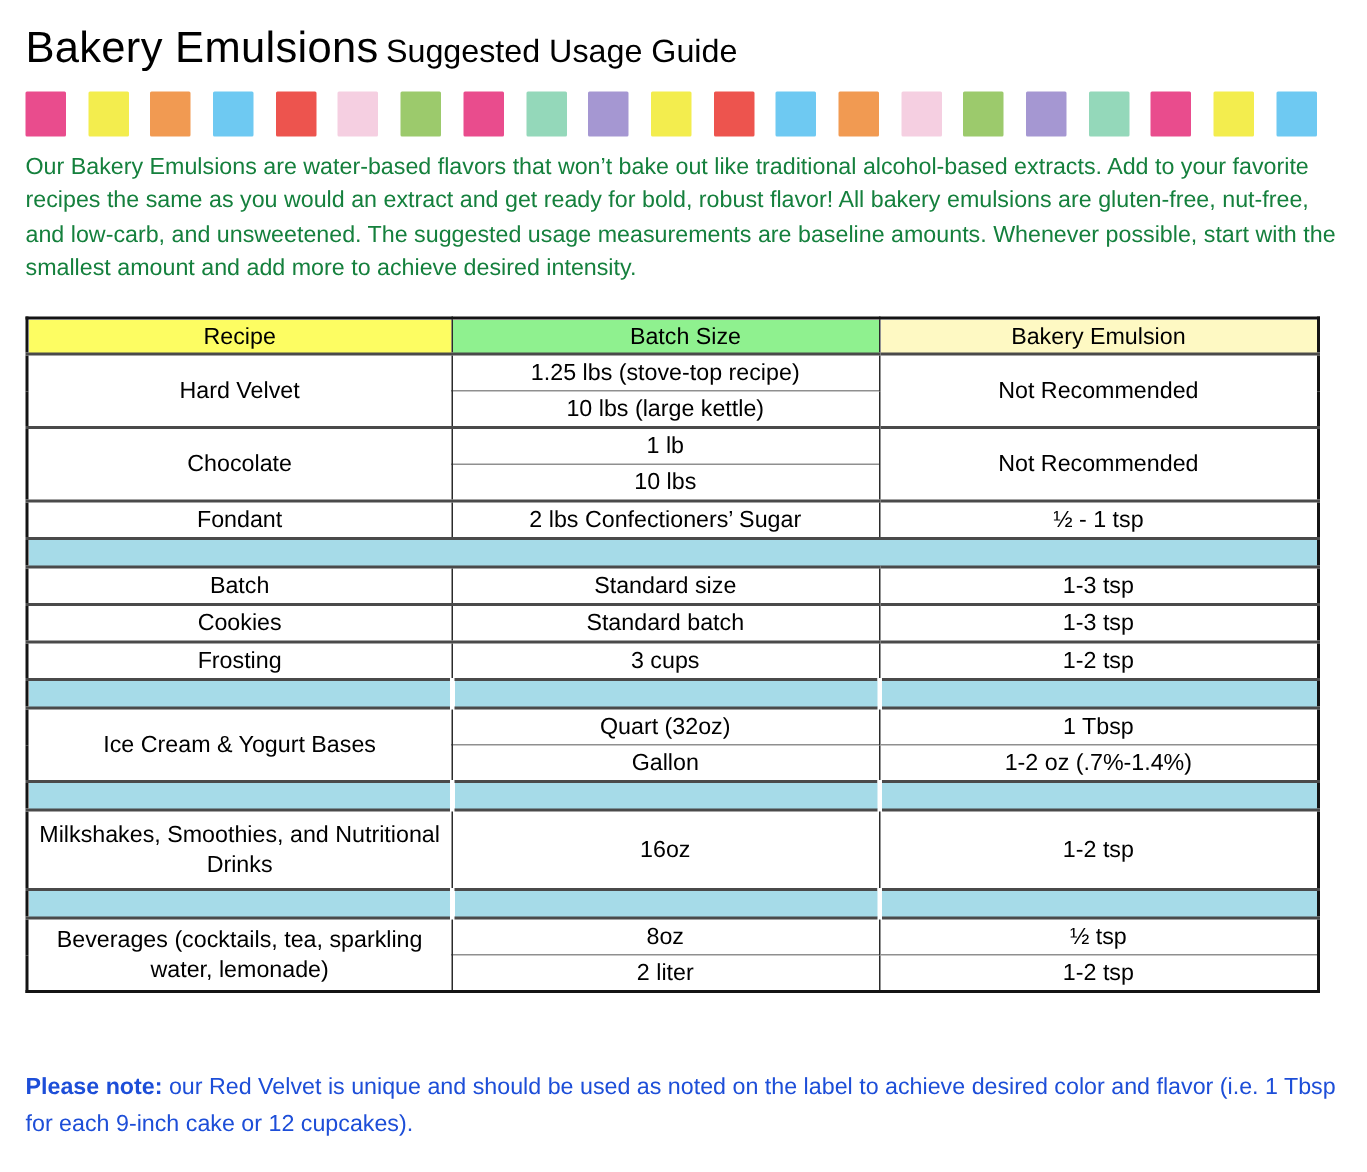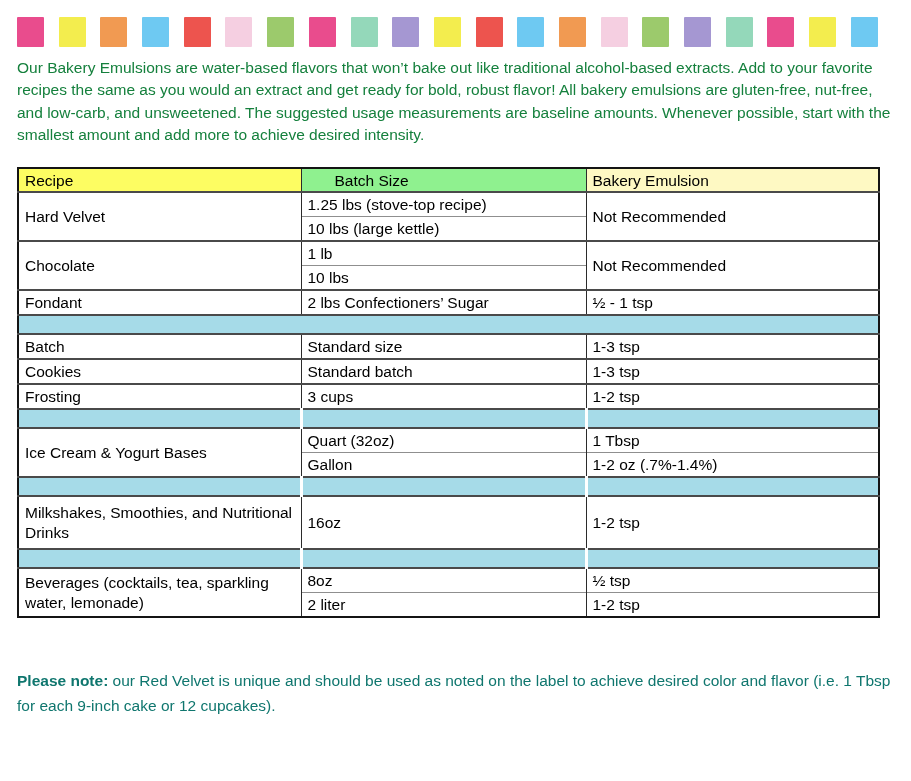--- a/index.html
+++ b/index.html
@@ -28,47 +28,48 @@
     font-size: 15.5px; line-height: 22.3px; color: #15803d;
   }
 
   
   .usage-table {
     margin-top: 21px; border-collapse: collapse; table-layout: fixed;
     width: 861px; border: 2.5px solid #141414;
   }
   .usage-table td {
     border-left: 1.5px solid #2b2b2b; border-right: 1.5px solid #2b2b2b;
-    font-size: 15.5px; text-align: left; vertical-align: middle;
+    font-size: 15.5px; text-align: center; vertical-align: middle;
     padding: 0 6px; height: 23px; line-height: 1.25; overflow: hidden;
   }
   .col-recipe { width: 283px; } .col-batch { width: 285px; } .col-emulsion { width: 293px; }
 
   tr.hdr td { height: 22px; }
   tr.major td { border-top: 2px solid #4a4a4a; }
   tr.sub td   { border-top: 1.4px solid #8f8f8f; }
 
   tr.sep td { border-top: 2px solid #4a4a4a; height: 17px; padding: 0; }
   tr.sep td.divided { border-left: 3px solid #ffffff; }
   tr.sep td.overhang { box-shadow: 9px 0 0 0 #A6DBE8; }
 
   tr.tall td { height: 51px; }
 
   
   .note {
     margin: 51px 0 0 0; width: 877px;
-    font-size: 15.5px; line-height: 24.8px; color: #0f766e;
+    font-size: 15.5px; line-height: 24.8px; color: #1d4ed8;
   }
   .note strong { font-weight: 700; }
 </style>
 </head>
 <body>
 
 <div class="page">
 
+  <h1 class="title"><span class="title-main">Bakery Emulsions</span><span class="title-sub">Suggested Usage Guide</span></h1>
 
   <div class="strip">
       <div class="sq" style="background: rgb(233, 76, 141);"></div>
       <div class="sq" style="background: rgb(243, 237, 78);"></div>
       <div class="sq" style="background: rgb(241, 154, 82);"></div>
       <div class="sq" style="background: rgb(110, 201, 242);"></div>
       <div class="sq" style="background: rgb(237, 84, 78);"></div>
       <div class="sq" style="background: rgb(245, 207, 225);"></div>
       <div class="sq" style="background: rgb(156, 202, 108);"></div>
       <div class="sq" style="background: rgb(233, 76, 141);"></div>

